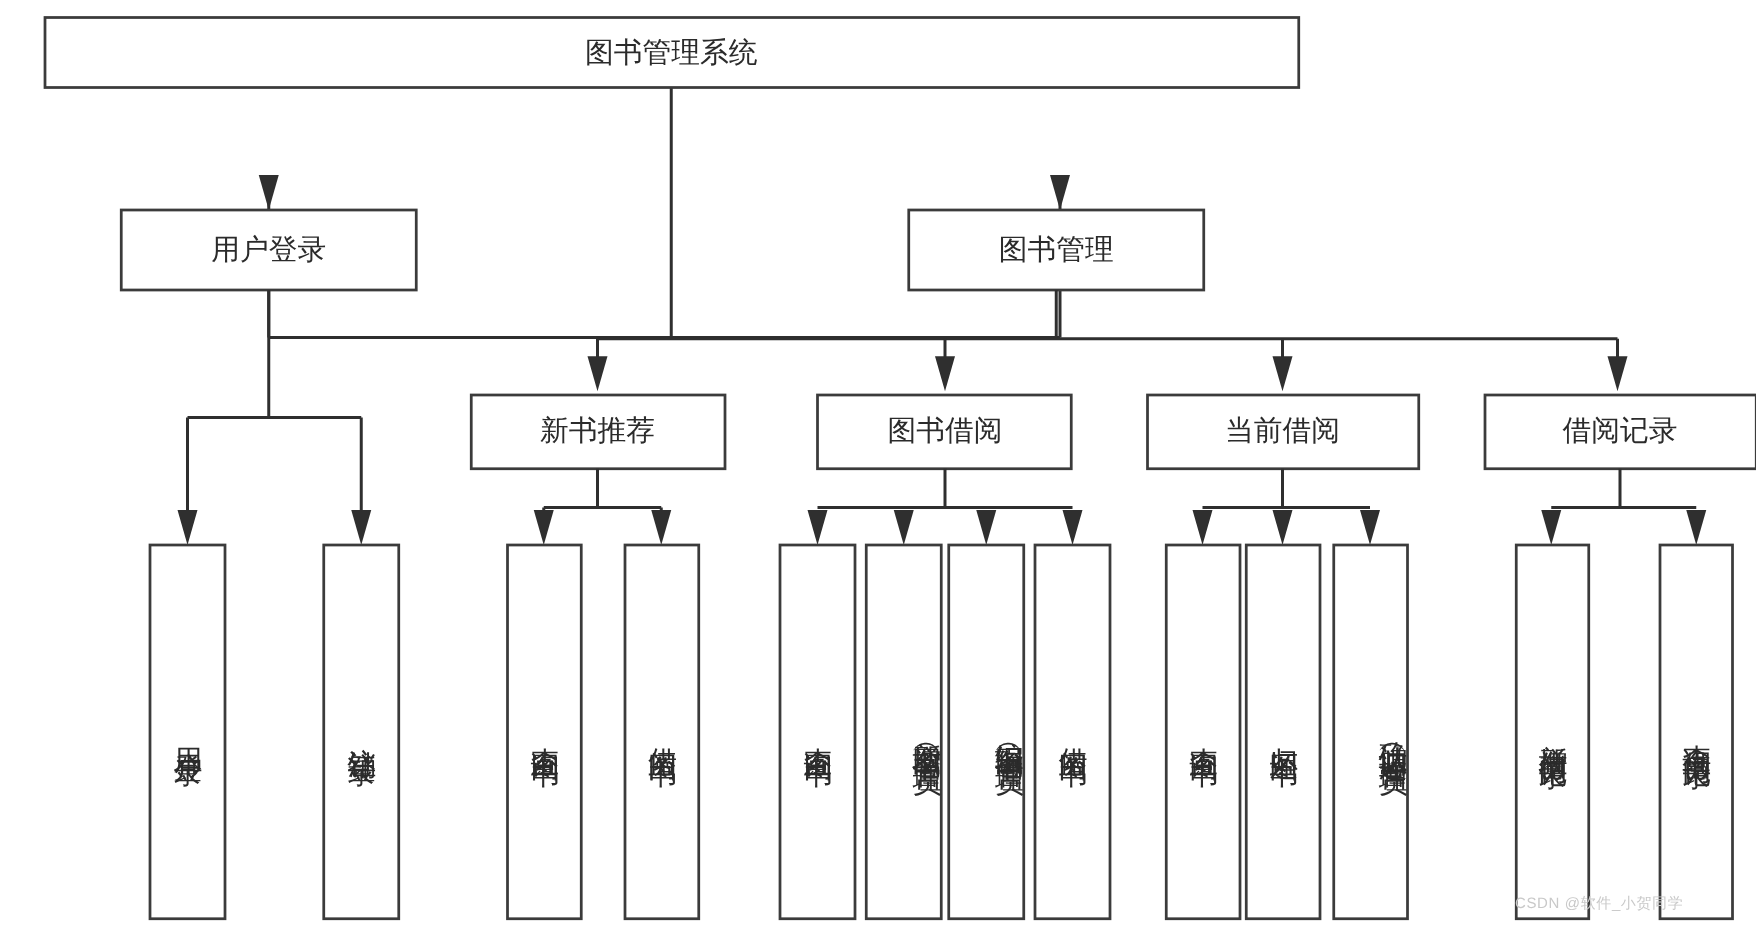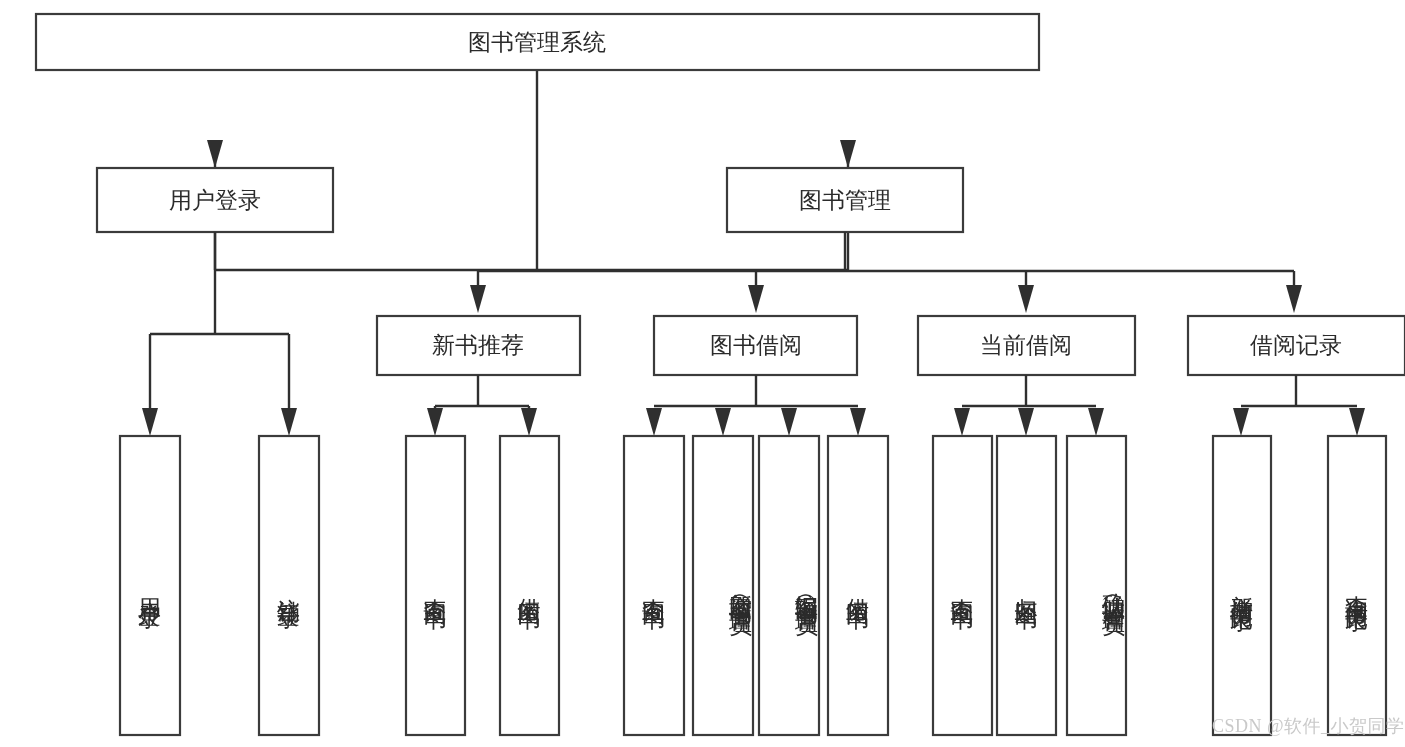--- a/index.html
+++ b/index.html
@@ -56,22 +56,22 @@
     justify-content: center;
     white-space: nowrap;
     pointer-events: none;
   }
   .leaf-label.center-v {
     align-items: center;
   }
   #watermark {
     position: absolute;
     color: #c9c9c9;
-    font-size: 18px;
-    font-family: Liberation Serif, serif;
+    font-size: 12px;
+    font-family: Liberation Sans, sans-serif;
     white-space: nowrap;
     letter-spacing: 0.5px;
   }
 </style>
 </head>
 <body>
 
 <div id="diagram-root">
 
   <svg width="1405" height="747" viewBox="0 0 1405 747" xmlns="http://www.w3.org/2000/svg">

